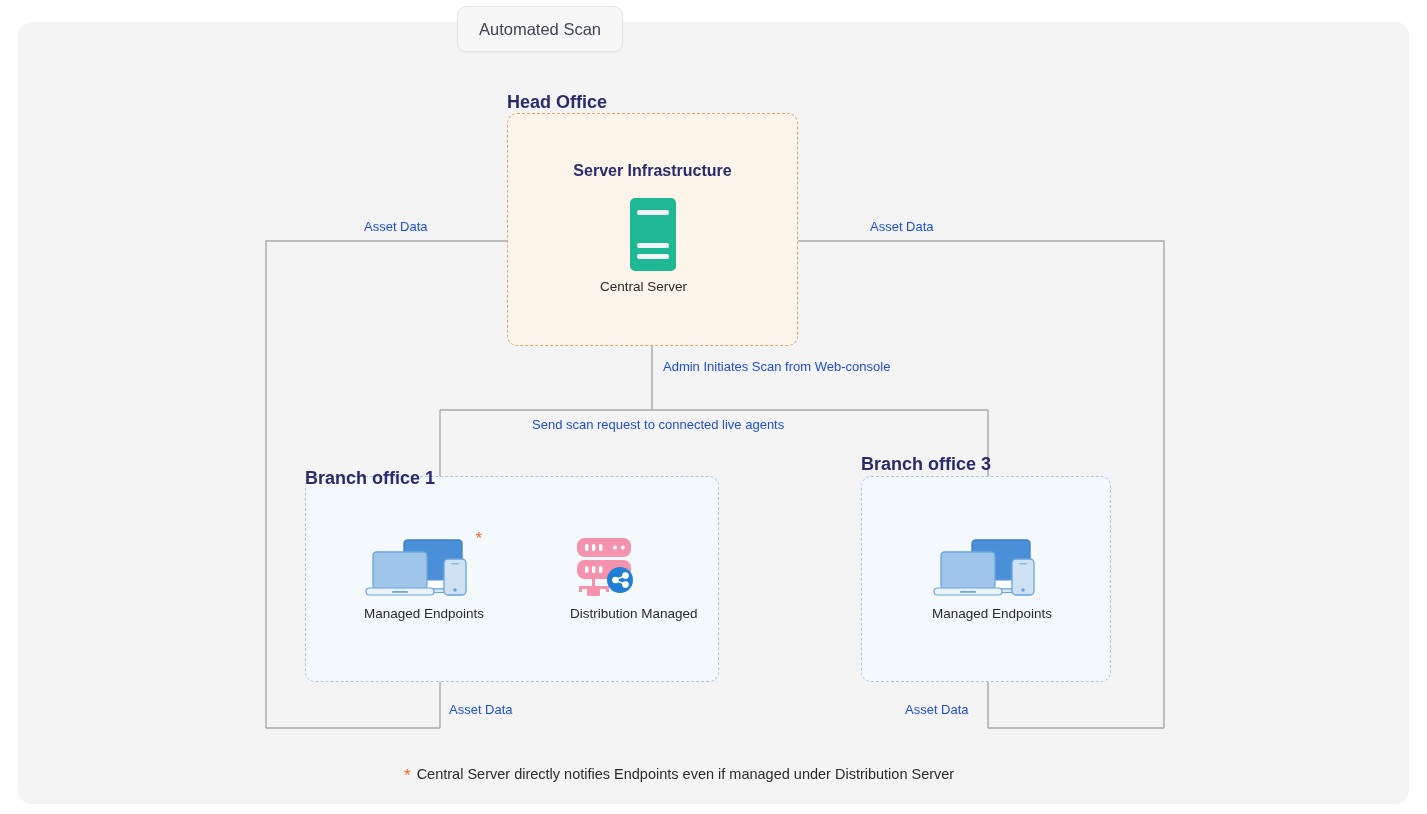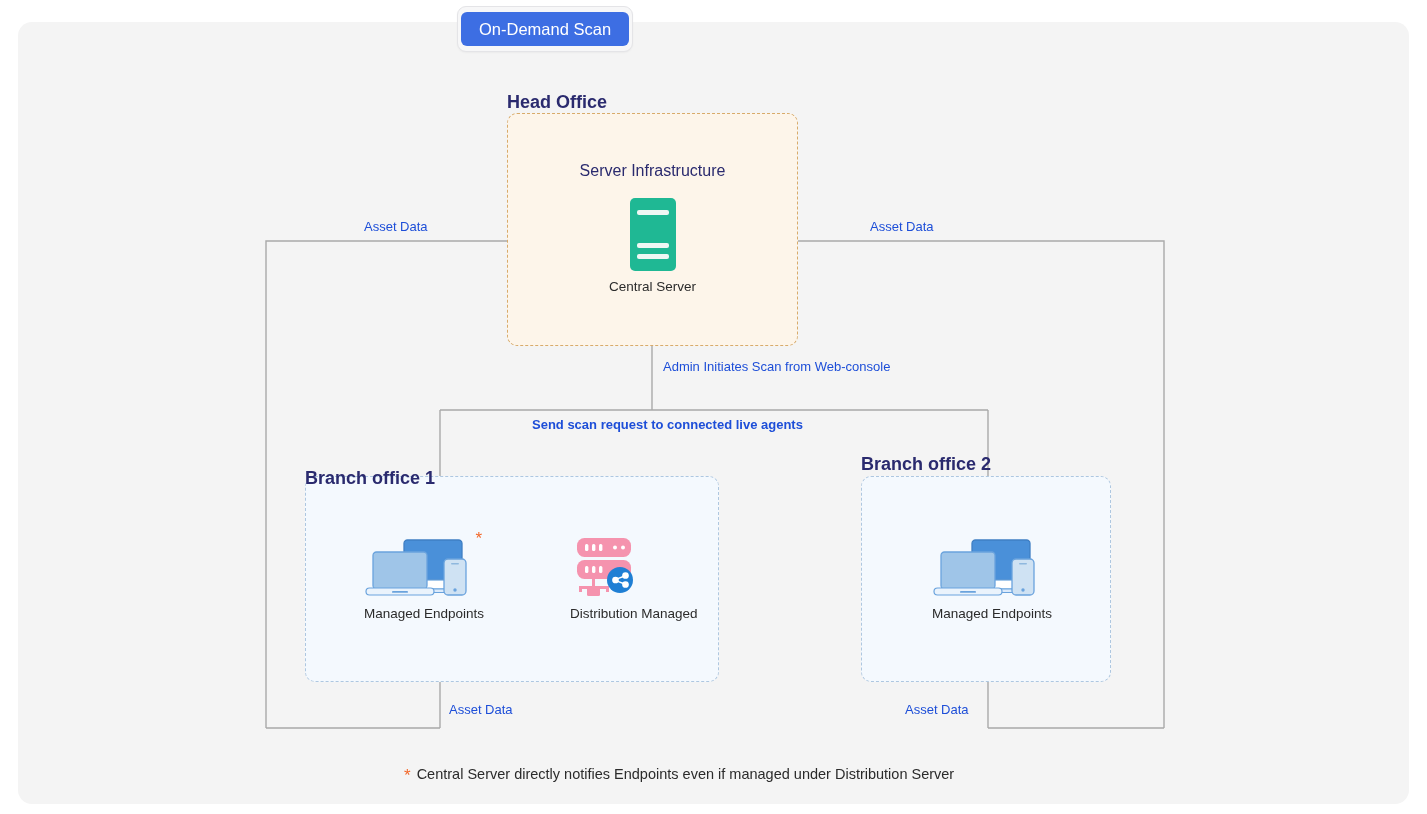--- a/index.html
+++ b/index.html
@@ -86,29 +86,29 @@
   .zone-branch {
     background: #f4f9fe;
     border: 1.5px dashed #aec7e0;
   }
 
   .zone-heading {
     position: absolute;
     width: 100%;
     text-align: center;
     font-size: 16px;
-    font-weight: normal;
+    font-weight: bold;
     color: #2a2a6e;
   }
 
   
   .node {
     position: absolute;
     z-index: 14;
-    text-align: center;
+    text-align: left;
   }
   .node-label {
     font-size: 13.5px;
     color: #2b2b2b;
     margin-top: 8px;
     white-space: nowrap;
   }
 
   
   .srv {
@@ -186,21 +186,21 @@
     color: #2b2b2b;
     white-space: nowrap;
   }
 </style>
 </head>
 <body>
 
 <div class="page-card"></div>
 
 <div class="tabbar">
-  <div class="tab active">On-Demand Scan</div>
+  <div class="tab">Automated Scan</div>
 </div>
 
 <svg class="wires" viewBox="0 0 1427 814">
   <defs>
     <marker id="ar-right" markerWidth="9" markerHeight="9" refX="7.5" refY="4" orient="auto">
       <path d="M0,0.6 L8,4 L0,7.4 Z" fill="#a9a9a9"></path>
     </marker>
     <marker id="ar-left" markerWidth="9" markerHeight="9" refX="7.5" refY="4" orient="auto">
       <path d="M0,0.6 L8,4 L0,7.4 Z" fill="#a9a9a9"></path>
     </marker>
@@ -298,21 +298,21 @@
         <circle cx="55.5" cy="48.5" r="2.6"></circle>
         <circle cx="45.5" cy="44" r="2.6"></circle>
         <line x1="47.8" y1="42.6" x2="53.4" y2="40.5"></line>
         <line x1="47.8" y1="45.4" x2="53.4" y2="47.5"></line>
       </g>
     </svg>
   </div>
   <div class="node-label">Distribution Managed</div>
 </div>
 
-<div class="group-title" style="left:861px; top:454px;">Branch office 2</div>
+<div class="group-title" style="left:861px; top:454px;">Branch office 3</div>
 
 <div class="zone zone-branch" style="left:861px; top:476px; width:248px; height:204px;"></div>
 
 <div class="node" style="left:932px; top:536px; width:112px;">
   <div class="endpoints">
     <svg viewBox="0 0 112 62" width="112" height="62">
       <rect x="40" y="4" width="58" height="40" rx="3.5" fill="#4a90d9" stroke="#3f7fc4" stroke-width="1.3"></rect>
       <rect x="56" y="44" width="26" height="9" fill="#ffffff" stroke="#6aa3dd" stroke-width="1.2"></rect>
       <rect x="50" y="53" width="38" height="3.5" rx="1.7" fill="#dbeafb" stroke="#6aa3dd" stroke-width="1.1"></rect>
       <rect x="9" y="16" width="54" height="37" rx="3.5" fill="#9fc5e8" stroke="#6aa3dd" stroke-width="1.3"></rect>
@@ -325,21 +325,21 @@
   </div>
   <div class="node-label">Managed Endpoints</div>
 </div>
 
 <div class="wlabel" style="left:364px; top:219px;">Asset Data</div>
 
 <div class="wlabel" style="left:870px; top:219px;">Asset Data</div>
 
 <div class="wlabel" style="left:663px; top:359px;text-align:center;">Admin Initiates Scan from Web-console</div>
 
-<div class="wlabel" style="left:532px; top:417px;font-weight:bold;">Send scan request to connected live agents</div>
+<div class="wlabel" style="left:532px; top:417px;">Send scan request to connected live agents</div>
 
 <div class="wlabel" style="left:449px; top:702px;">Asset Data</div>
 
 <div class="wlabel" style="left:905px; top:702px;">Asset Data</div>
 
 <div class="footnote">
   <span class="fstar">*</span>
   <span class="ftext">Central Server directly notifies Endpoints even if managed under Distribution Server</span>
 </div>
 

